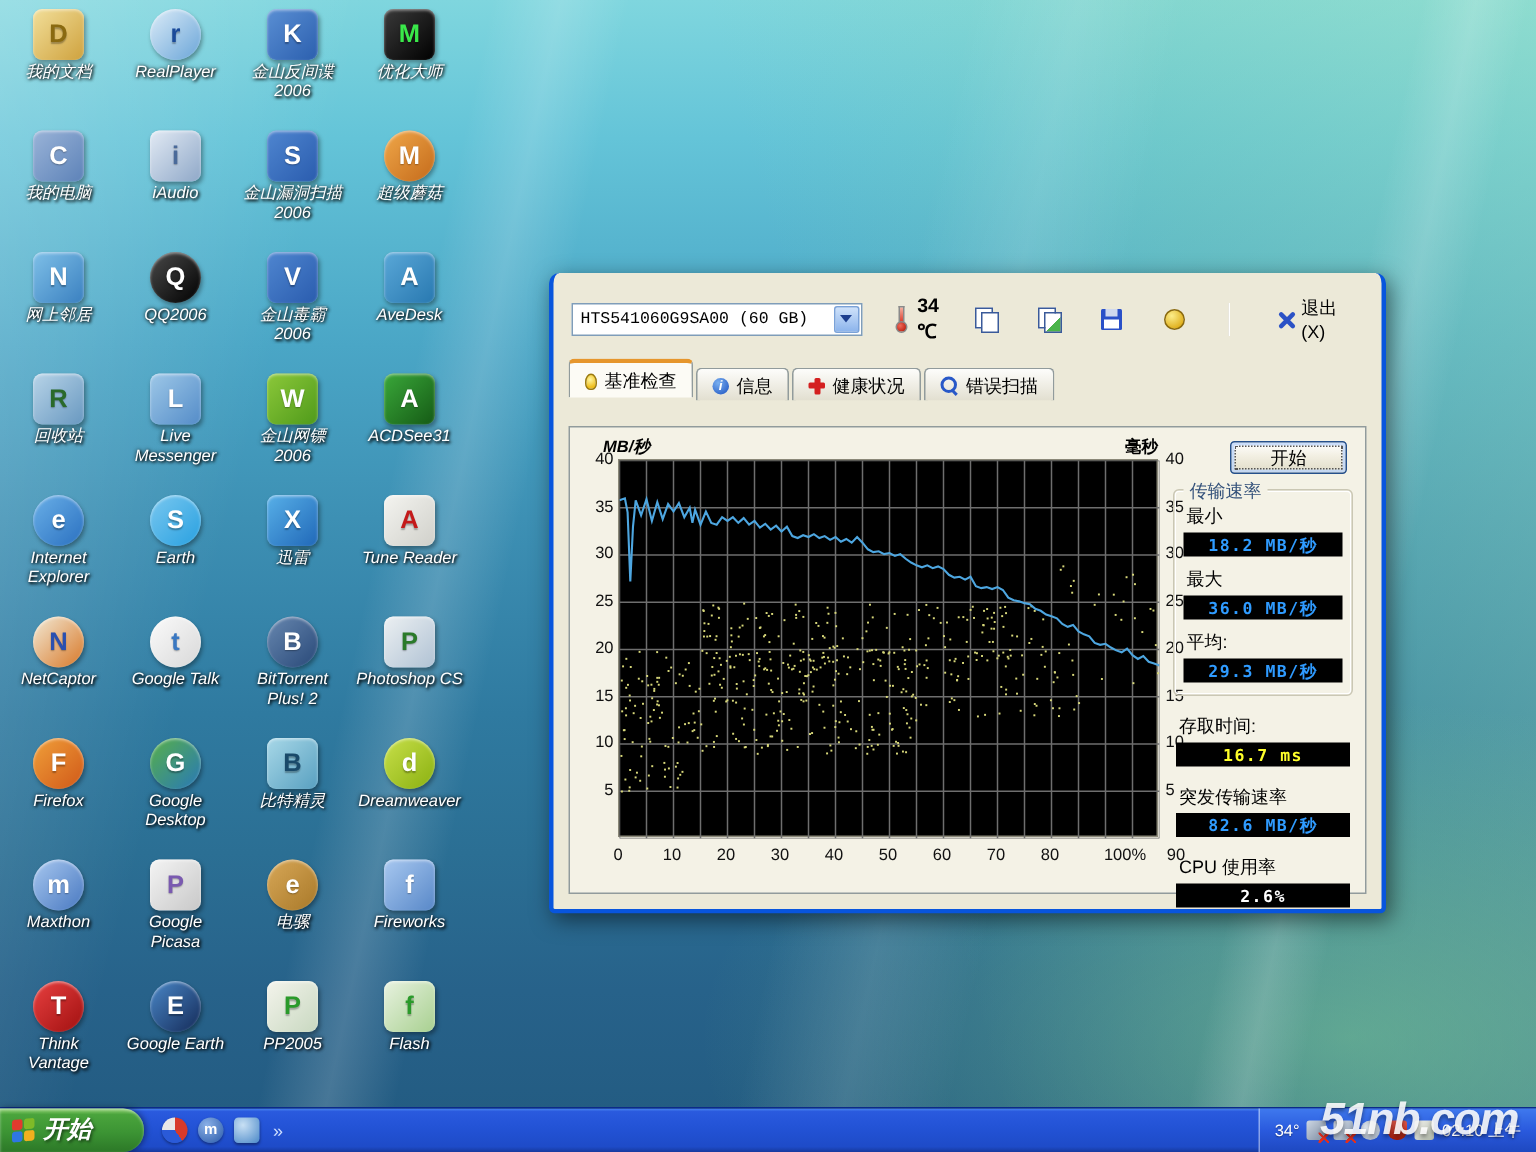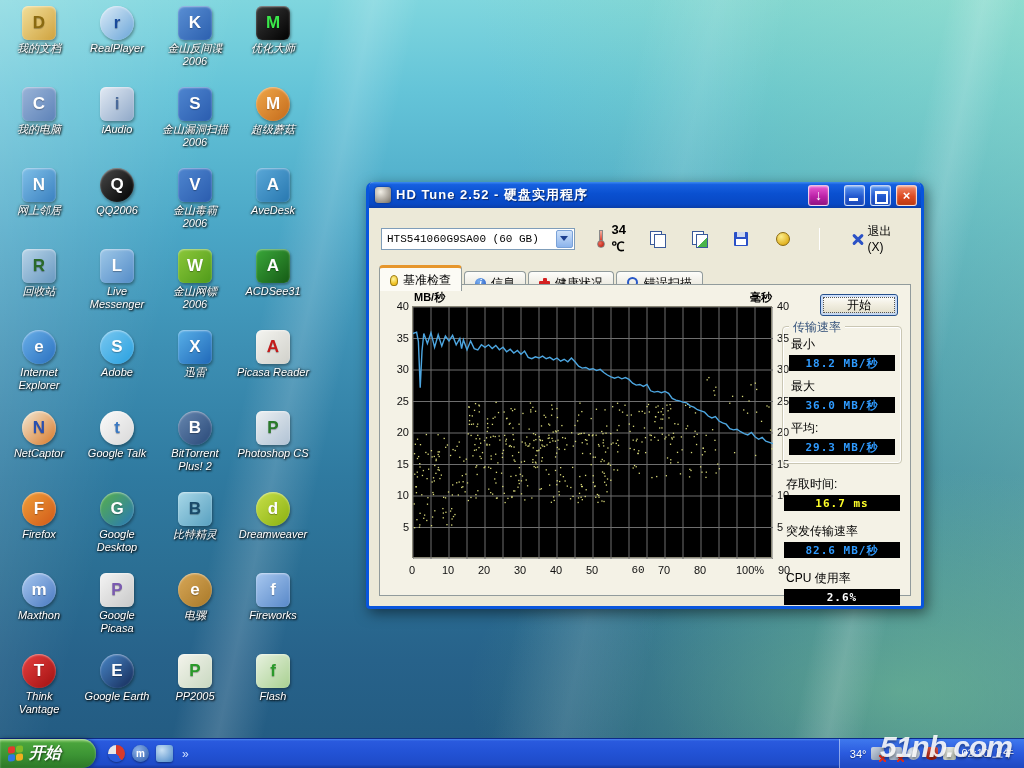--- a/index.html
+++ b/index.html
@@ -107,21 +107,21 @@
   .ti-health::before{content:""; position:absolute; left:3.5px; top:0; width:4px; height:11px; background:#d42020; border-radius:1px;}
   .ti-health::after{content:""; position:absolute; left:0; top:3.5px; width:11px; height:4px; background:#d42020; border-radius:1px;}
   .ti-scan { width:12px; height:12px; position:relative; }
   .ti-scan::before{content:""; position:absolute; left:0; top:0; width:7px; height:7px; border:2px solid #2858c8; border-radius:50%;}
   .ti-scan::after{content:""; position:absolute; left:8px; top:8px; width:5px; height:2px; background:#2858c8; transform:rotate(45deg); transform-origin:0 0;}
   
   #tabpage { position:absolute; left:10px; right:10px; top:102px; bottom:10px; background:#f4f2e6;
     border:1px solid #919b9c; }
   
   #chart-area { position:absolute; left:2px; top:2px; width:414px; height:305px; }
-  #y-unit-left { position:absolute; left:32px; top:3px; font-size:11px; font-weight:bold; }
+  #y-unit-left { position:absolute; left:20px; top:3px; font-size:11px; font-weight:bold;font-style:italic; }
   #y-unit-right { position:absolute; right:24px; top:3px; font-size:11px; font-weight:bold; }
   #plot { position:absolute; left:30px; top:19px; width:360px; height:252px; background:#000; border:1px solid #8a8878; }
   .ylab { position:absolute; width:24px; font-size:11px; text-align:right; color:#111; }
   .ylab.right { text-align:left; }
   .xlab { position:absolute; font-size:11px; color:#111; transform:translateX(-50%); white-space:nowrap; }
   
   #rpanel { position:absolute; right:4px; top:4px; width:126px; height:300px; }
   #start-test-btn { display:block; margin:5px 8px 0 auto; width:78px; height:22px; font-size:12px; cursor:pointer;
     background:linear-gradient(180deg,#fff,#f2efe2 45%,#e0dcc8); border:1px solid #25508c; border-radius:3px;
     box-shadow:inset 0 0 0 2px rgba(190,214,250,.8); outline:1px dotted #555; outline-offset:-4px; font-family:inherit; }
@@ -246,33 +246,33 @@
       <div class="dicon-img" style="background: linear-gradient(135deg, rgb(106, 176, 232), rgb(42, 112, 192)); border-radius: 50%;">
         <span style="color: rgb(255, 255, 255);">e</span>
       </div>
       <div class="dicon-label">Internet
 Explorer</div>
     </div>
     <div class="dicon">
       <div class="dicon-img" style="background: linear-gradient(135deg, rgb(122, 200, 240), rgb(40, 160, 224)); border-radius: 50%;">
         <span style="color: rgb(255, 255, 255);">S</span>
       </div>
-      <div class="dicon-label">Adobe</div>
+      <div class="dicon-label">Earth</div>
     </div>
     <div class="dicon">
       <div class="dicon-img" style="background: linear-gradient(135deg, rgb(88, 176, 232), rgb(32, 104, 184));">
         <span style="color: rgb(255, 255, 255);">X</span>
       </div>
       <div class="dicon-label">迅雷</div>
     </div>
     <div class="dicon">
       <div class="dicon-img" style="background: linear-gradient(135deg, rgb(244, 244, 240), rgb(208, 208, 202));">
         <span style="color: rgb(196, 26, 26);">A</span>
       </div>
-      <div class="dicon-label">Picasa Reader</div>
+      <div class="dicon-label">Tune Reader</div>
     </div>
     <div class="dicon">
       <div class="dicon-img" style="background: linear-gradient(135deg, rgb(242, 234, 214), rgb(216, 120, 40)); border-radius: 50%;">
         <span style="color: rgb(42, 80, 176);">N</span>
       </div>
       <div class="dicon-label">NetCaptor</div>
     </div>
     <div class="dicon">
       <div class="dicon-img" style="background: linear-gradient(135deg, rgb(251, 251, 251), rgb(216, 216, 216)); border-radius: 50%;">
         <span style="color: rgb(58, 120, 194);">t</span>
@@ -363,28 +363,20 @@
     </div>
     <div class="dicon">
       <div class="dicon-img" style="background: linear-gradient(135deg, rgb(232, 242, 224), rgb(168, 208, 144));">
         <span style="color: rgb(42, 154, 42);">f</span>
       </div>
       <div class="dicon-label">Flash</div>
     </div>
   </div>
 
 <div id="win">
-  <div id="titlebar">
-    <div class="app-icon"></div>
-    <div class="t">HD Tune 2.52 - 硬盘实用程序</div>
-    <div class="tb-btn tb-pink">↓</div>
-    <div class="tb-btn tb-blue glyph-min"></div>
-    <div class="tb-btn tb-blue glyph-max"></div>
-    <div class="tb-btn tb-red">×</div>
-  </div>
 
   <div id="toolrow">
     <div id="drive-combo">
       <div class="val">HTS541060G9SA00 (60 GB)</div>
       <div class="combo-arrow"></div>
     </div>
     <div class="thermo">
         <div class="stem"></div>
         <div class="bulb"></div>
       </div>
@@ -1012,21 +1004,21 @@
           <div class="ylab right" style="left: 395px; top: 139px;">20</div>
           <div class="ylab right" style="left: 395px; top: 170.5px;">15</div>
           <div class="ylab right" style="left: 395px; top: 202px;">10</div>
           <div class="ylab right" style="left: 395px; top: 233.5px;">5</div>
           <div class="xlab" style="left: 30px; top: 277px;">0</div>
           <div class="xlab" style="left: 66px; top: 277px;">10</div>
           <div class="xlab" style="left: 102px; top: 277px;">20</div>
           <div class="xlab" style="left: 138px; top: 277px;">30</div>
           <div class="xlab" style="left: 174px; top: 277px;">40</div>
           <div class="xlab" style="left: 210px; top: 277px;">50</div>
-          <div class="xlab" style="left: 256px; top: 277px; font-family: Liberation Mono, monospace;">60</div>
+          <div class="xlab" style="left: 246px; top: 277px;">60</div>
           <div class="xlab" style="left: 282px; top: 277px;">70</div>
           <div class="xlab" style="left: 318px; top: 277px;">80</div>
           <div class="xlab" style="left: 354px; top: 277px; margin-left: 48px;">90</div>
           <div class="xlab" style="left: 368px; top: 277px;">100%</div>
         </div>
     </div>
 
     <div id="rpanel">
       <button id="start-test-btn">开始</button>
 

